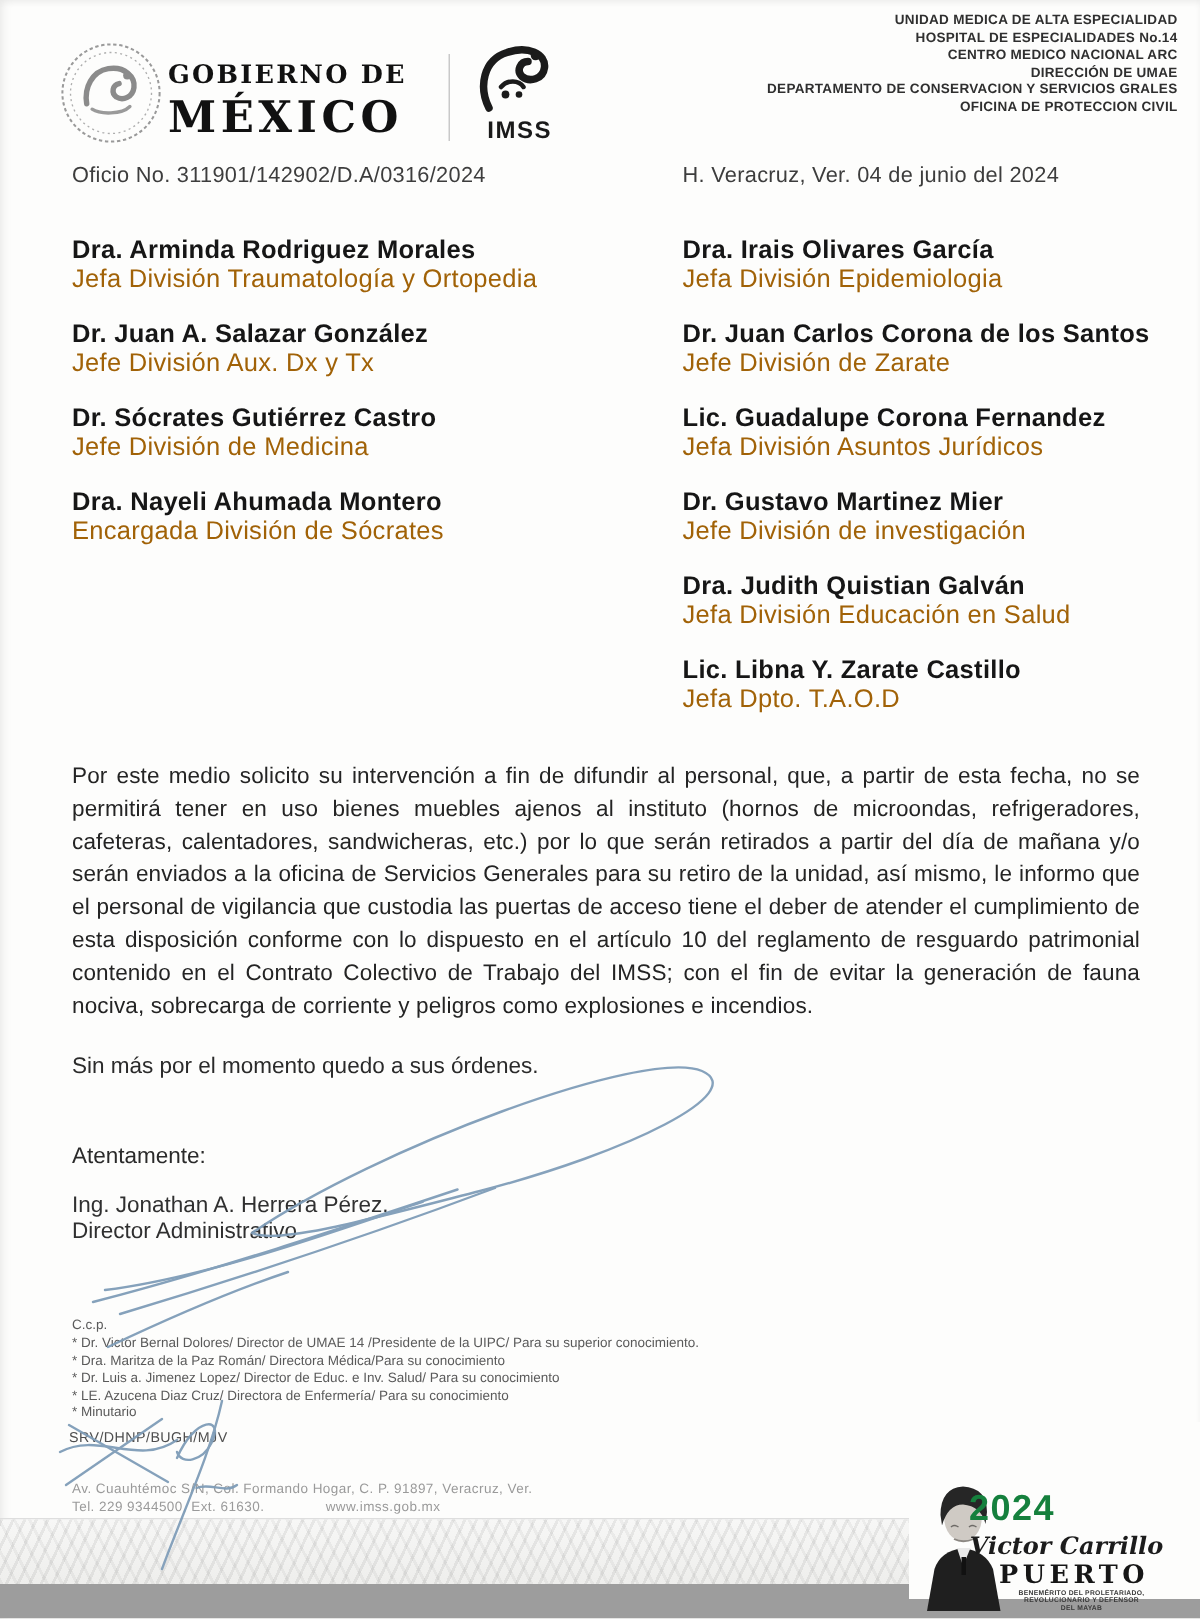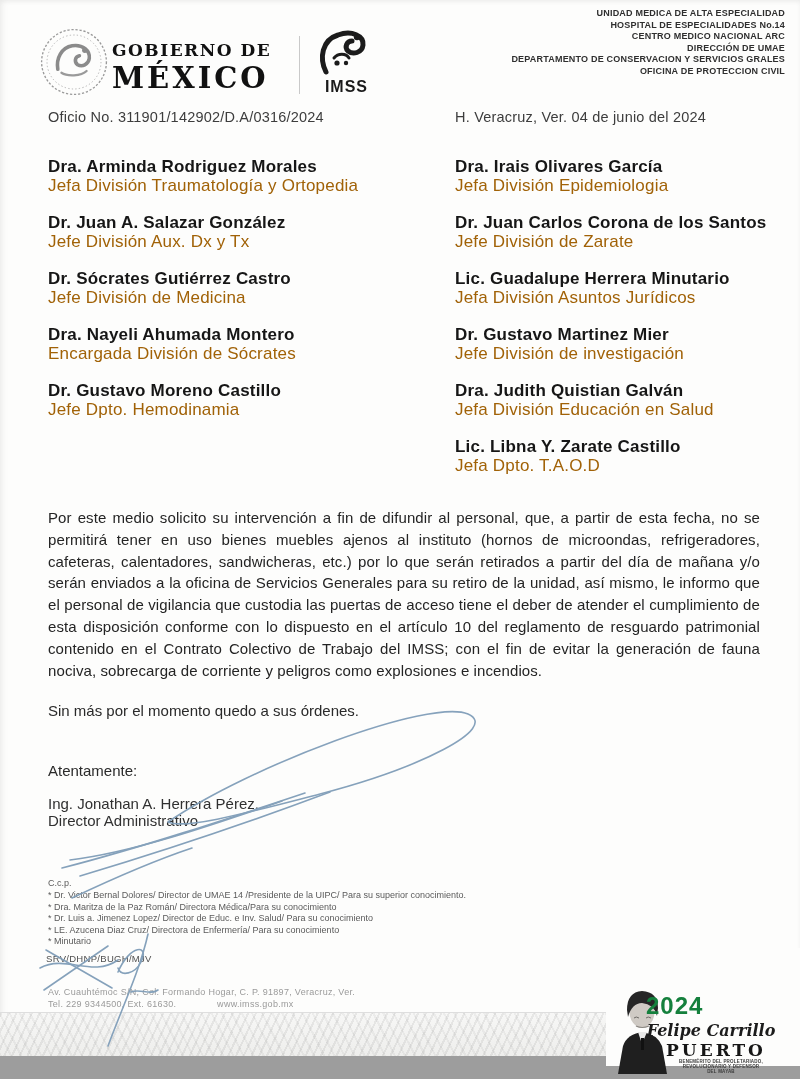--- a/index.html
+++ b/index.html
@@ -120,37 +120,33 @@
       <div class="tt">Jefe División Aux. Dx y Tx</div>
     </div>
     <div class="rcpt">
       <div class="nm">Dr. Sócrates Gutiérrez Castro</div>
       <div class="tt">Jefe División de Medicina</div>
     </div>
     <div class="rcpt">
       <div class="nm">Dra. Nayeli Ahumada Montero</div>
       <div class="tt">Encargada División de Sócrates</div>
     </div>
-    <div class="rcpt">
-      <div class="nm">Dr. Gustavo Moreno Castillo</div>
-      <div class="tt">Jefe Dpto. Hemodinamia</div>
-    </div>
   </div>
 
   <div class="abs col col-right">
     <div class="rcpt">
       <div class="nm">Dra. Irais Olivares García</div>
       <div class="tt">Jefa División Epidemiologia</div>
     </div>
     <div class="rcpt">
       <div class="nm">Dr. Juan Carlos Corona de los Santos</div>
       <div class="tt">Jefe División de Zarate</div>
     </div>
     <div class="rcpt">
-      <div class="nm">Lic. Guadalupe Herrera Minutario</div>
+      <div class="nm">Lic. Guadalupe Corona Fernandez</div>
       <div class="tt">Jefa División Asuntos Jurídicos</div>
     </div>
     <div class="rcpt">
       <div class="nm">Dr. Gustavo Martinez Mier</div>
       <div class="tt">Jefe División de investigación</div>
     </div>
     <div class="rcpt">
       <div class="nm">Dra. Judith Quistian Galván</div>
       <div class="tt">Jefa División Educación en Salud</div>
     </div>
@@ -195,21 +191,21 @@
         <path d="M4 86 L9 58 Q13 46 28 44 Q43 46 48 58 L53 86 Z" fill="#1f1f1f"></path>
         <path d="M24 44 L28 56 L33 44 Z" fill="#e9e9e9"></path>
         <rect x="27" y="50" width="3" height="12" fill="#111"></rect>
         <ellipse cx="28" cy="24" rx="12.5" ry="15.5" fill="#cfcac4"></ellipse>
         <path d="M13 22 Q13 4 28 3 Q44 4 44 20 L43 28 Q40 16 28 15 Q18 15 14 29 Z" fill="#262626"></path>
         <path d="M20 30 Q22 28 25 30 M32 30 Q34 28 37 30" stroke="#6d6a66" stroke-width="1" fill="none"></path>
         <path d="M22 38 Q28 41 35 38" stroke="#8b8782" stroke-width="1.2" fill="none"></path>
       </svg>
     </div>
     <div class="yr">2024</div>
-    <div class="script">Felipe Carrillo</div>
+    <div class="script">Victor Carrillo</div>
     <div class="caps">PUERTO</div>
     <div class="cap">
       <div>BENEMÉRITO DEL PROLETARIADO,</div>
       <div>REVOLUCIONARIO Y DEFENSOR</div>
       <div>DEL MAYAB</div>
     </div>
   </div>
 
   <svg class="abs sig-overlay" viewBox="0 0 800 1079">
     <g fill="none" stroke="#7f9db8" stroke-width="1.6" stroke-linecap="round" opacity="0.95">

